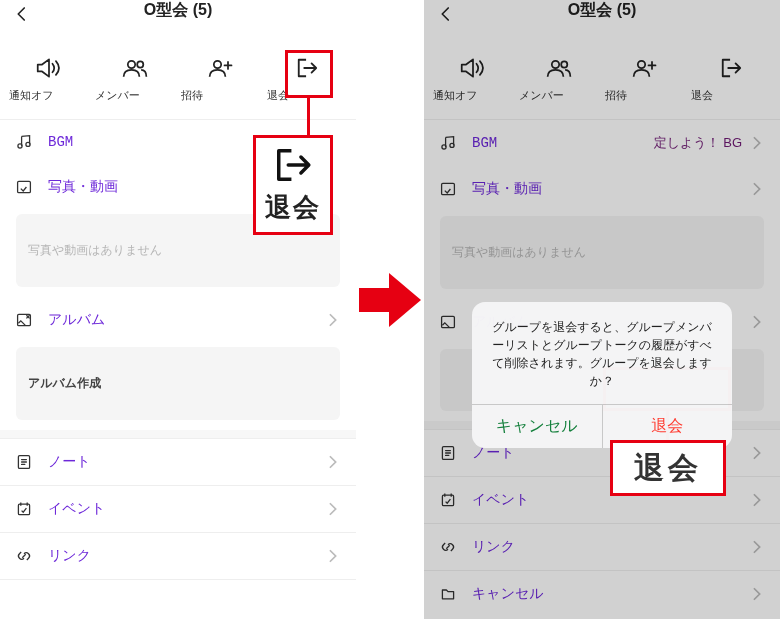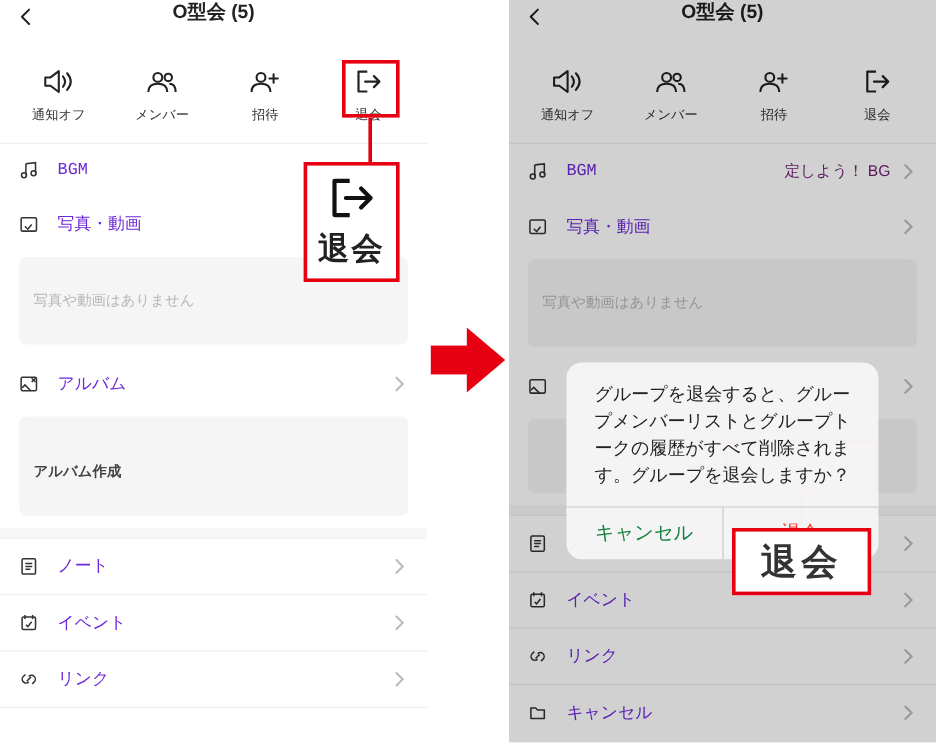--- a/index.html
+++ b/index.html
@@ -55,21 +55,20 @@
   
   .actions {
     display: flex;
     justify-content: space-around;
     padding: 14px 6px 16px 6px;
     border-bottom: 1px solid #eee;
   }
   .action {
     display: flex;
     flex-direction: column;
-    align-items: center;
     width: 80px;
   }
   .action .aicon {
     height: 28px;
     display: flex;
     align-items: center;
     justify-content: center;
   }
   .action .alabel {
     margin-top: 6px;
@@ -96,21 +95,21 @@
   
   .card {
     margin: 4px 16px 10px 16px;
     background: #f5f5f5;
     border-radius: 6px;
     text-align: left;
     padding: 28px 12px;
     color: #b5b5b5;
     font-size: 12px;
   }
-  .card .bold { color: #444; font-weight: 700; margin-top: 10px; display: block; }
+  .card .bold { color: #444; font-weight: 700; margin-top: 0; display: block; }
   .section-gap { height: 8px; background: #f7f7f7; }
   .divider { border-top: 1px solid #eee; }
   
   .hl {
     position: absolute;
     border: 3px solid #e60012;
     box-sizing: border-box;
     z-index: 5;
   }
   .hl-line {
@@ -183,21 +182,21 @@
     transform: translateX(-50%);
     width: 260px;
     background: rgba(245,245,246,0.98);
     border-radius: 13px;
     z-index: 15;
     overflow: hidden;
     box-shadow: none;
   }
   .dialog .msg {
     padding: 16px 16px 14px 16px;
-    font-size: 15px;
+    font-size: 12px;
     color: #222;
     text-align: center;
     line-height: 1.5;
   }
   .dialog .btns {
     display: flex;
     border-top: 0.5px solid rgba(0,0,0,0.18);
   }
   .dialog .btn {
     flex: 1;

